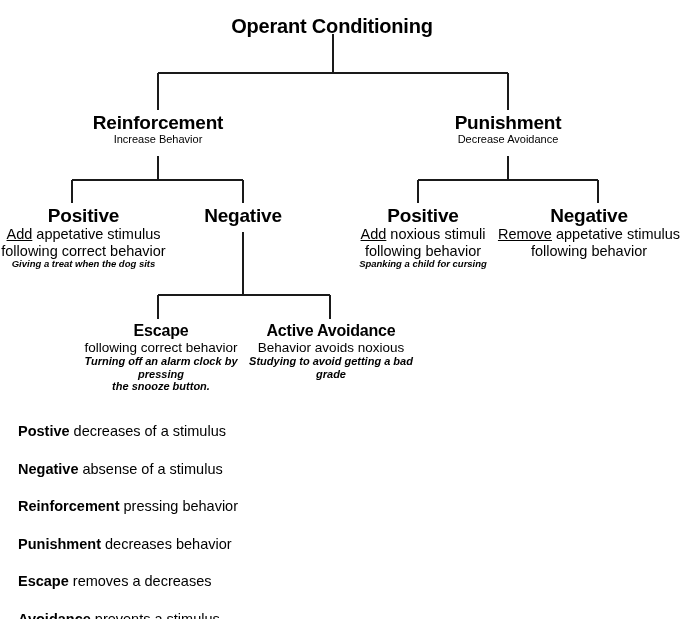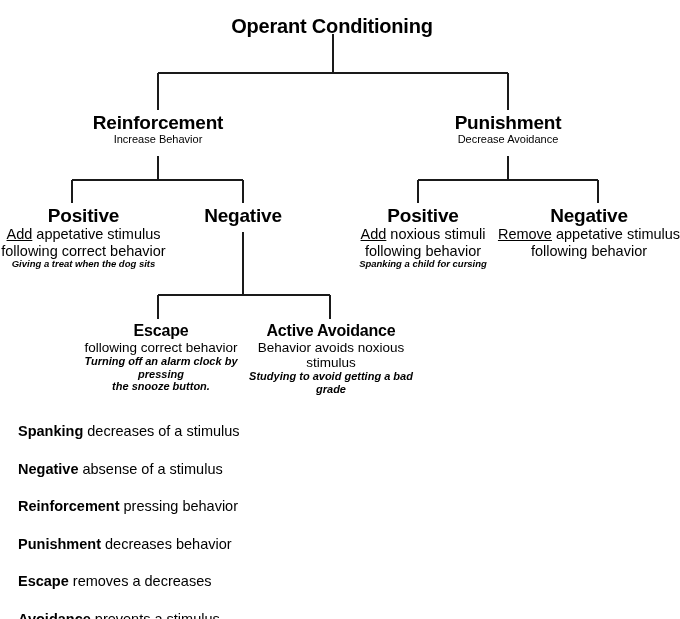--- a/index.html
+++ b/index.html
@@ -165,24 +165,23 @@
 
 <div class="node lvl4" id="node-escape">
   <div class="title">Escape</div>
   <div class="sub">following correct behavior</div>
   <div class="caption"><span>Turning off an alarm clock by pressing</span><br><span>the snooze button.</span></div>
 </div>
 
 <div class="node lvl4" id="node-avoidance">
   <div class="title">Active Avoidance</div>
   <div class="sub"><span class="u"></span><span>Behavior avoids noxious</span></div>
-  <div class="sub">stimulus</div>
   <div class="caption">Studying to avoid getting a bad grade</div>
 </div>
 
 <div id="legend">
-    <div class="legend-row"><span class="term">Spanking</span><span class="def"> decreases of a stimulus</span></div>
+    <div class="legend-row"><span class="term">Postive</span><span class="def"> decreases of a stimulus</span></div>
     <div class="legend-row"><span class="term">Negative</span><span class="def"> absense of a stimulus</span></div>
     <div class="legend-row"><span class="term">Reinforcement</span><span class="def"> pressing behavior</span></div>
     <div class="legend-row"><span class="term">Punishment</span><span class="def"> decreases behavior</span></div>
     <div class="legend-row"><span class="term">Escape</span><span class="def"> removes a decreases</span></div>
     <div class="legend-row"><span class="term">Avoidance</span><span class="def"> prevents a stimulus</span></div>
   </div>
 
 </body></html>

